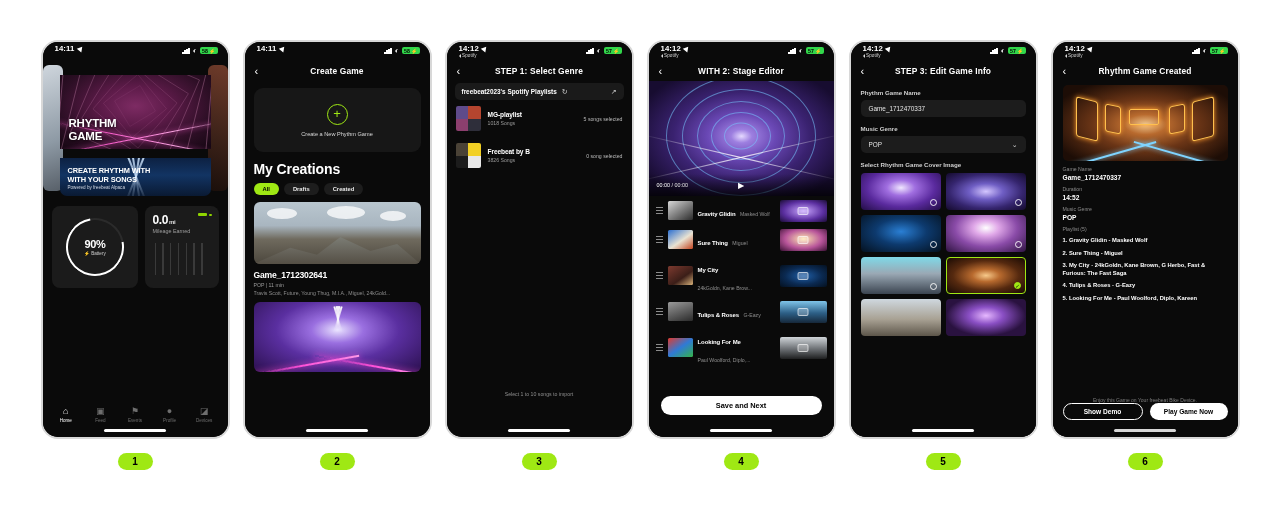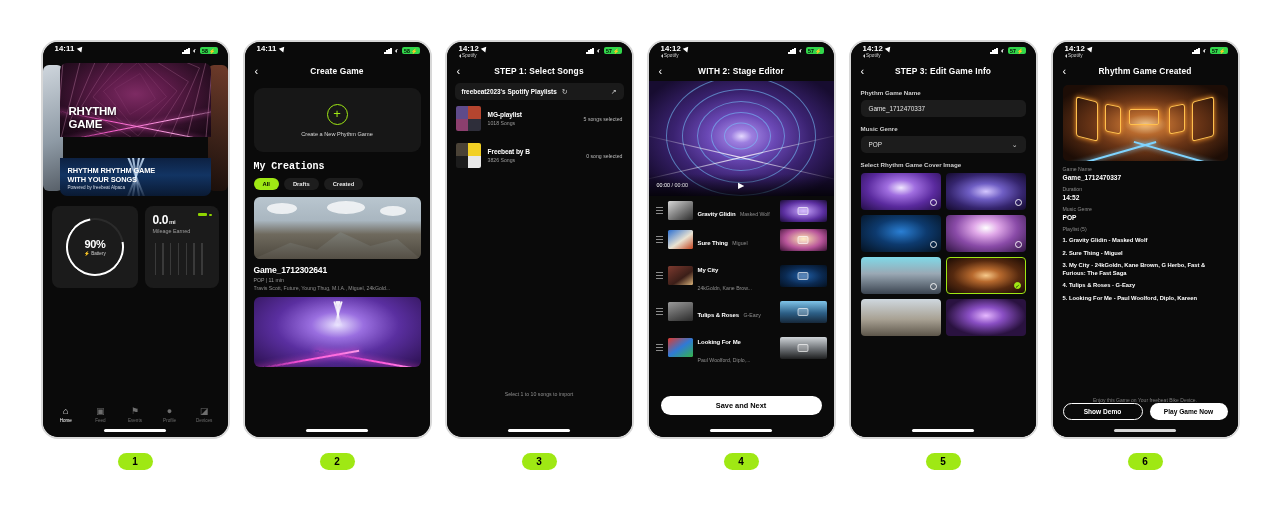--- a/index.html
+++ b/index.html
@@ -66,21 +66,21 @@
     display:flex;align-items:center;justify-content:center;font-size:5px;color:#bdbdbd;}
   .p1-outdoor { font-size:9px; color:#9a9a9a; font-weight:bold; letter-spacing:-.2px;}
   .bell { margin-left:auto; font-size:10px; color:#fff; }
 
   .carousel { position:relative; height:133px; margin-top:2px; }
   .c-side { position:absolute; top:2px; width:20px; height:126px; border-radius:6px; }
   .c-left { left:0; background:linear-gradient(160deg,#cfd6dd,#8e9aa5 60%,#575f68);}
   .c-right{ right:0; background:linear-gradient(200deg,#6e3b2a,#3a2118 60%,#1a0f0b);}
   .c-main { position:absolute; left:17px; right:17px; top:0; height:133px;
     border-radius:7px; overflow:hidden; }
-  .hero1 { position:absolute; left:0; right:0; top:0; height:74px; overflow:hidden;
+  .hero1 { position:absolute; left:0; right:0; top:12px; height:74px; overflow:hidden;
     background:radial-gradient(ellipse at 50% 42%, #7d2b63 0%, #5d1b49 32%, #2e0f26 70%, #140611 100%); }
   .hero1 .vortex { position:absolute; inset:-30%; }
   .hero1 .vortex span { position:absolute; left:50%; top:45%; width:150px; height:150px;
     margin:-75px 0 0 -75px; border:1px solid rgba(255,170,220,.32);
     transform-origin:center; }
   .hero1 .pink-line { position:absolute; left:-10%; bottom:14%; width:130%; height:1.4px;
     background:linear-gradient(90deg,transparent,#ff5fd0,#ffa6e6,transparent);
     transform:rotate(-11deg); box-shadow:0 0 5px #ff5fd0; }
   .hero1 .pink-line.b { transform:rotate(11deg); bottom:12%; }
   .hero1 txt, .hero1 .htxt { position:absolute; left:9px; bottom:7px;
@@ -118,21 +118,21 @@
   .tab .ic { font-size:9px; line-height:9px; color:#6e6e6e;}
   .tab .tl { font-size:4.6px; color:#6e6e6e;}
   .tab.active .ic, .tab.active .tl { color:#fff; }
 
   
   .create-box { margin:7px 9px 0; background:#171717; border-radius:9px; height:64px;
     display:flex; flex-direction:column; align-items:center; justify-content:center; gap:6px;}
   .plus { width:21px;height:21px;border-radius:50%;border:1.4px solid #9fe814;
     color:#9fe814; display:flex; align-items:center; justify-content:center; font-size:13px; line-height:0;}
   .create-box .cb-t { font-size:5.6px; color:#d9d9d9; }
-  .sec-title { margin:9px 9px 0; font-size:10px; font-weight:bold; letter-spacing:-.1px;font-family:Liberation Mono, monospace;}
+  .sec-title { margin:9px 9px 0; font-size:14px; font-weight:bold; letter-spacing:-.1px;}
   .filters { display:flex; gap:5px; margin:6px 9px 0; }
   .pill { font-size:5.8px; padding:3px 9px; border-radius:9px; background:#1d1d1d; color:#e6e6e6; font-weight:bold;}
   .pill.on { background:#9fe814; color:#000; }
   .thumb-wide { margin:7px 9px 0; height:62px; border-radius:6px; overflow:hidden; position:relative;
     background:linear-gradient(180deg,#b9c6cf 0%,#a9b6c0 38%,#6f6a5e 60%,#4c473d 100%);}
   .thumb-wide .mt { position:absolute; left:0; right:0; bottom:0; height:62%;
     background:linear-gradient(180deg,#8b8f88,#554f45);
     clip-path:polygon(0 100%,22% 58%,38% 76%,52% 30%,70% 66%,86% 48%,100% 100%);}
   .thumb-wide .cloud { position:absolute; background:rgba(255,255,255,.75); border-radius:50%;}
   .g2-name { margin:6px 9px 0; font-size:8.6px; font-weight:bold; letter-spacing:-.2px;}
@@ -280,21 +280,21 @@
                 <div>RHYTHM</div>
                 <div>GAME</div>
               </div>
             </div>
             <div class="hero2">
               <div class="beam" style="transform:rotate(-22deg)"></div>
               <div class="beam" style="transform:rotate(22deg)"></div>
               <div class="beam" style="transform:rotate(-9deg)"></div>
               <div class="beam" style="transform:rotate(9deg)"></div>
               <div class="cap">
-                <b>RHYTHM RHYTHM GAME</b>
+                <b>CREATE RHYTHM WITH</b>
                 <b>WITH YOUR SONGS</b>
                 <s>Powered by freebeat Alpaca</s>
               </div>
             </div>
           </div>
         </div>
 
         <div class="cards">
           <div class="card batt-card">
             <div class="ring">
@@ -433,21 +433,21 @@
                 <i></i>
                 <i></i>
                 <i></i>
               </span>
             <span class="wifi">◐</span>
             <span class="batt"><span>57</span>⚡</span>
           </div>
         </div>
         <div class="navbar">
           <span class="back">‹</span>
-          <span class="nav-title">STEP 1: Select Songs</span>
+          <span class="nav-title">STEP 1: Select Genre</span>
         </div>
 
         <div class="pl-search">
           <span class="t">freebeat2023's Spotify Playlists</span>
           <span class="ic">↻</span>
           <span class="ic sp">↗</span>
         </div>
 
         <div class="pl-row">
           <div class="pl-cover">

